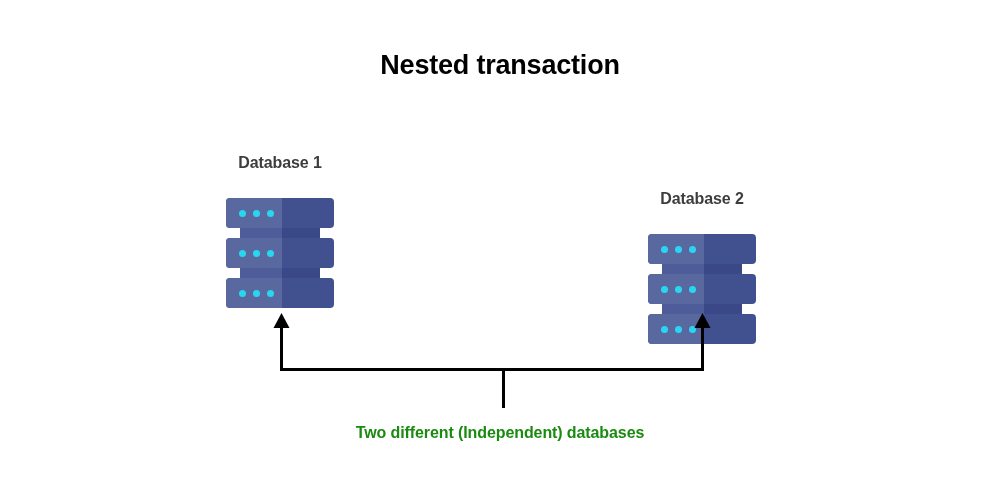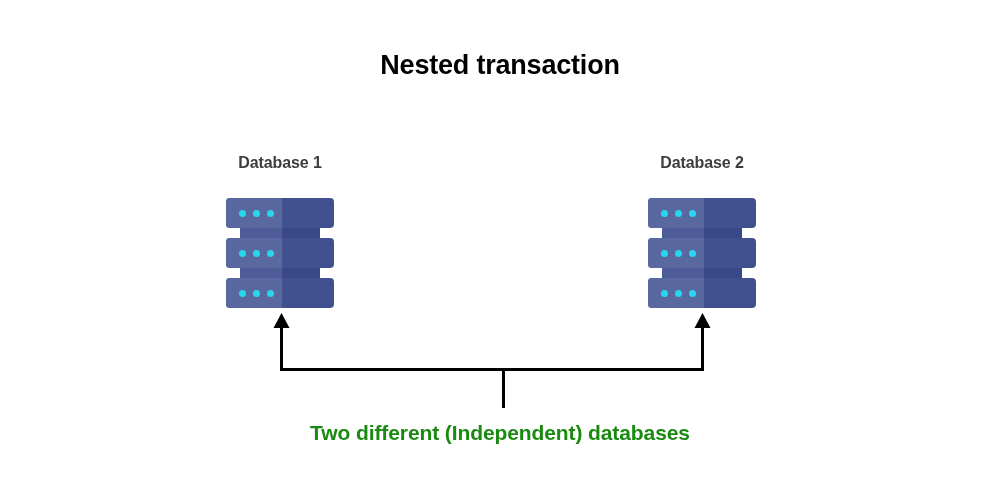--- a/index.html
+++ b/index.html
@@ -34,21 +34,21 @@
     line-height: 34px;
   }
 
   
   .db-group {
     position: absolute;
     width: 220px;
     top: 150px;
   }
   .db-group.left  { left: 170px; }
-  .db-group.right { left: 592px; }
+  .db-group.right { left: 592px; margin-top: 36px; }
 
   .db-label {
     width: 220px;
     text-align: center;
     font-size: 16px;
     font-weight: bold;
     color: #3d3d3d;
     letter-spacing: -0.1px;
     line-height: 26px;
   }
@@ -119,21 +119,21 @@
     top: 0;
   }
 
   
   .caption {
     position: absolute;
     left: 0;
     top: 419px;
     width: 1000px;
     text-align: center;
-    font-size: 21px;
+    font-size: 16px;
     font-weight: bold;
     color: #1a8a10;
     letter-spacing: -0.1px;
     line-height: 28px;
   }
 </style>
 </head>
 <body>
 
 <div id="canvas">

